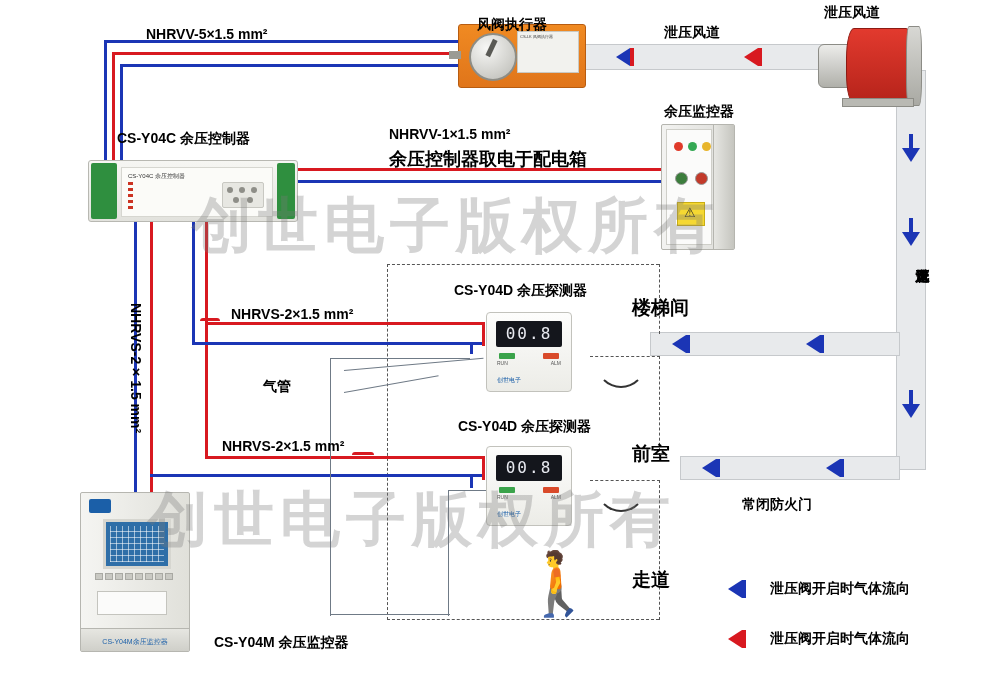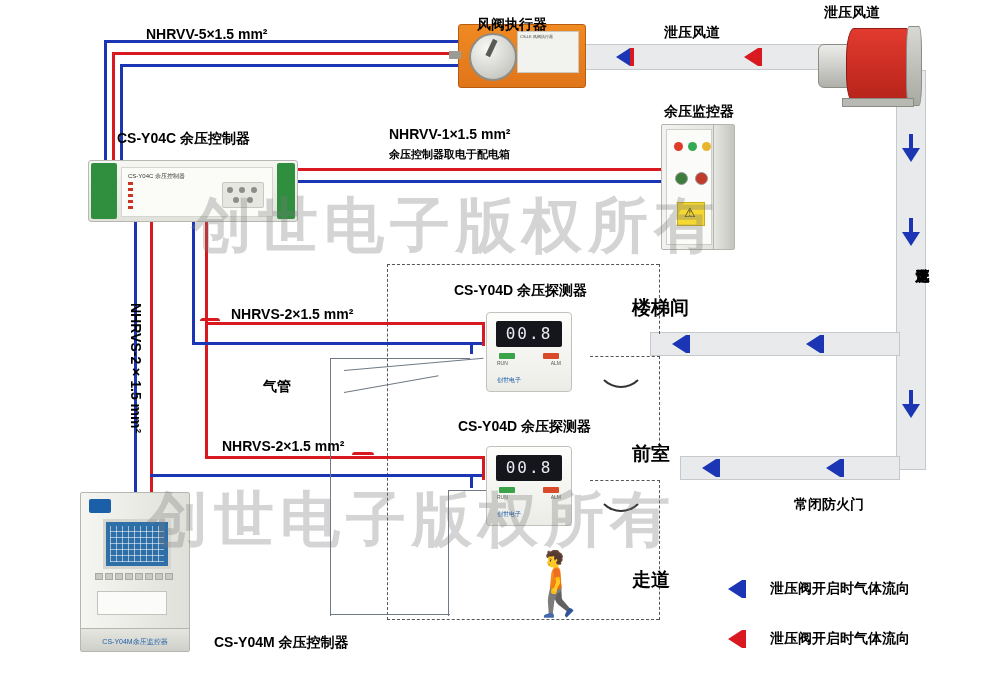--- a/index.html
+++ b/index.html
@@ -18,21 +18,21 @@
     overflow: hidden;
   }
   .lbl {
     position: absolute;
     font-size: 14px;
     color: #000;
     white-space: nowrap;
     font-family: "Liberation Sans", sans-serif;
   }
   .lbl.bold { font-weight: bold; }
-  .lbl.small { font-size: 11px; }
+  .lbl.small { font-size: 18px; }
   .lbl.vert {
     writing-mode: vertical-rl;
     white-space: nowrap;
   }
   .lbl.big {
     font-size: 19px;
     font-weight: bold;
   }
   
   .wire {
@@ -628,24 +628,24 @@
 
   <div class="lbl bold" style="left:454px; top:282px;">CS-Y04D 余压探测器</div>
   <div class="lbl bold" style="left:458px; top:418px;">CS-Y04D 余压探测器</div>
 
   <div class="lbl bold" style="left:263px; top:378px;">气管</div>
 
   <div class="lbl big" style="left:632px; top:296px; width:26px; line-height:24px;"><span>楼梯间</span></div>
   <div class="lbl big" style="left:632px; top:442px; width:26px; line-height:24px;"><span>前室</span></div>
   <div class="lbl big" style="left:632px; top:568px; width:26px; line-height:24px;"><span>走道</span></div>
 
-  <div class="lbl bold" style="left:794px; top:496px;">常闭防火门</div>
+  <div class="lbl bold" style="left:742px; top:496px;">常闭防火门</div>
   <div class="lbl bold vert" style="left:914px; top:258px;">正压送风管道</div>
 
-  <div class="lbl bold" style="left:214px; top:634px;">CS-Y04M 余压控制器</div>
+  <div class="lbl bold" style="left:214px; top:634px;">CS-Y04M 余压监控器</div>
 
   <div class="legend-row" style="left:728px; top:578px;">
     <div class="arrow left" style="left:0; top:2px;"></div>
     <div class="arrowbar" style="left:14px; top:2px;"></div>
     <div class="lbl bold" style="left:42px; top:2px;">泄压阀开启时气体流向</div>
   </div>
   <div class="legend-row" style="left:728px; top:628px;">
     <div class="arrow left red" style="left:0; top:2px;"></div>
     <div class="arrowbar red" style="left:14px; top:2px;"></div>
     <div class="lbl bold" style="left:42px; top:2px;">泄压阀开启时气体流向</div>

